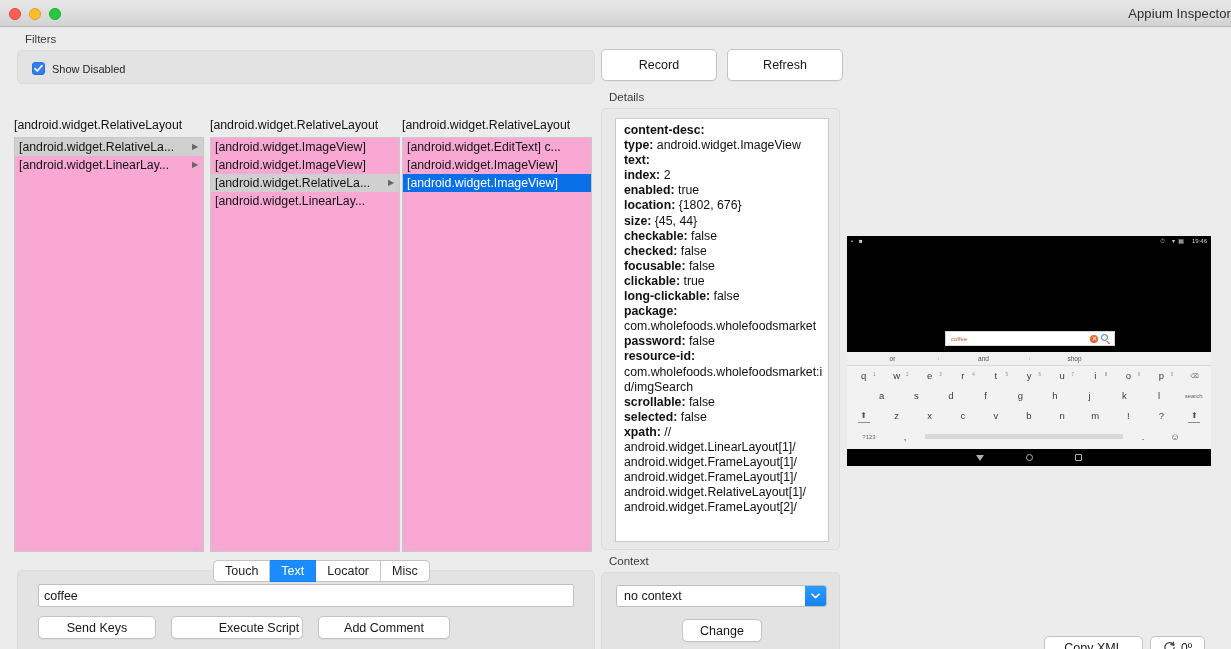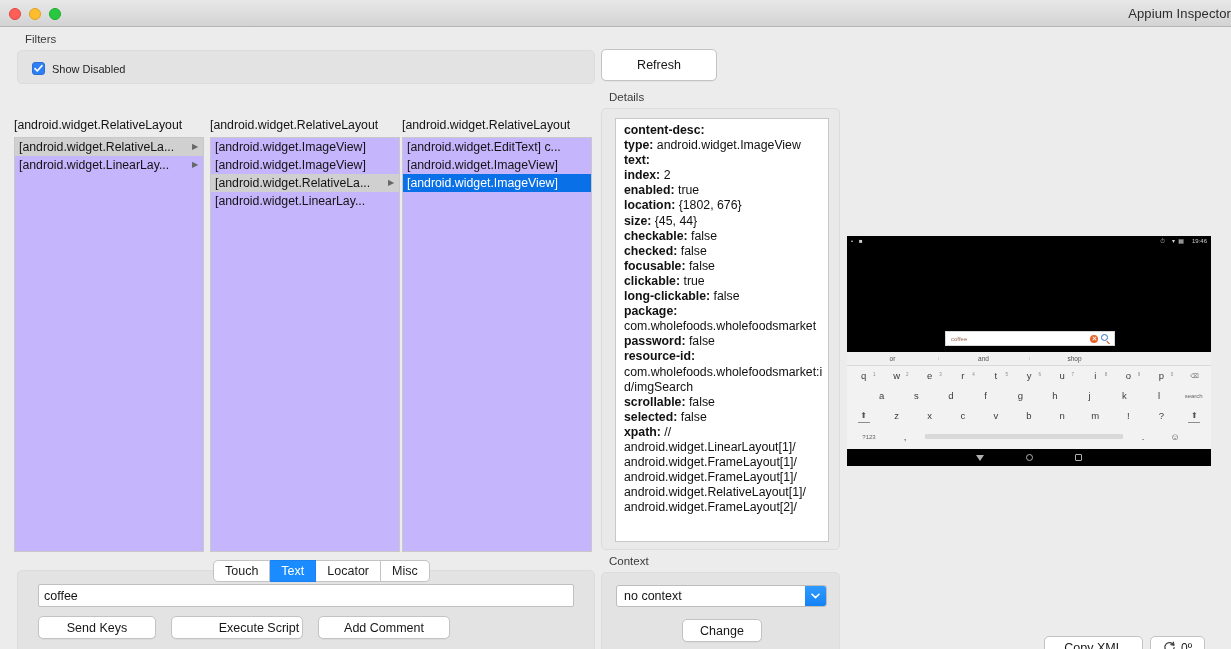--- a/index.html
+++ b/index.html
@@ -49,21 +49,21 @@
   .tree-col { position: absolute; top: 0; width: 190px; height: 437px; }
   .tree-col:nth-child(1) { left: 0; }
   .tree-col:nth-child(2) { left: 196px; }
   .tree-col:nth-child(3) { left: 388px; }
   .col-header {
     font-size: 12.3px; color: #141414; height: 20px; line-height: 20px;
     white-space: nowrap; overflow: hidden;
   }
   .col-list {
     position: absolute; left: 0; top: 22px; width: 190px; height: 415px;
-    background: #c4b5fd; border: 1px solid #c8c8c8;
+    background: #f9a8d4; border: 1px solid #c8c8c8;
     overflow: hidden;
   }
   .tree-item {
     height: 18px; line-height: 18px; font-size: 12.3px; color: #141414;
     padding: 0 2px 0 4px; white-space: nowrap; overflow: hidden;
     display: flex; align-items: center; justify-content: space-between;
   }
   .tree-item .ti-label { overflow: hidden; white-space: nowrap; text-overflow: clip; }
   .tree-item.sel-grey { background: #d0d0d0; }
   .tree-item.sel-blue { background: #0a70e8; color: #ffffff; }
@@ -325,20 +325,21 @@
         </div>
         <div class="tree-item sel-blue">
           <span class="ti-label">[android.widget.ImageView]</span>
         </div>
       </div>
     </div>
 
   </div>
 
   <div id="action-buttons">
+    <div class="macbtn" id="record-button">Record</div>
     <div class="macbtn" id="refresh-button">Refresh</div>
   </div>
 
   <div id="details-group">
     <div class="group-label">Details</div>
     <div id="details-box">
       <div id="details-scroll">
         <div class="detail-line"><b>content-desc:</b><span></span></div>
         <div class="detail-line"><b>type:</b><span> android.widget.ImageView</span></div>
         <div class="detail-line"><b>text:</b><span></span></div>

